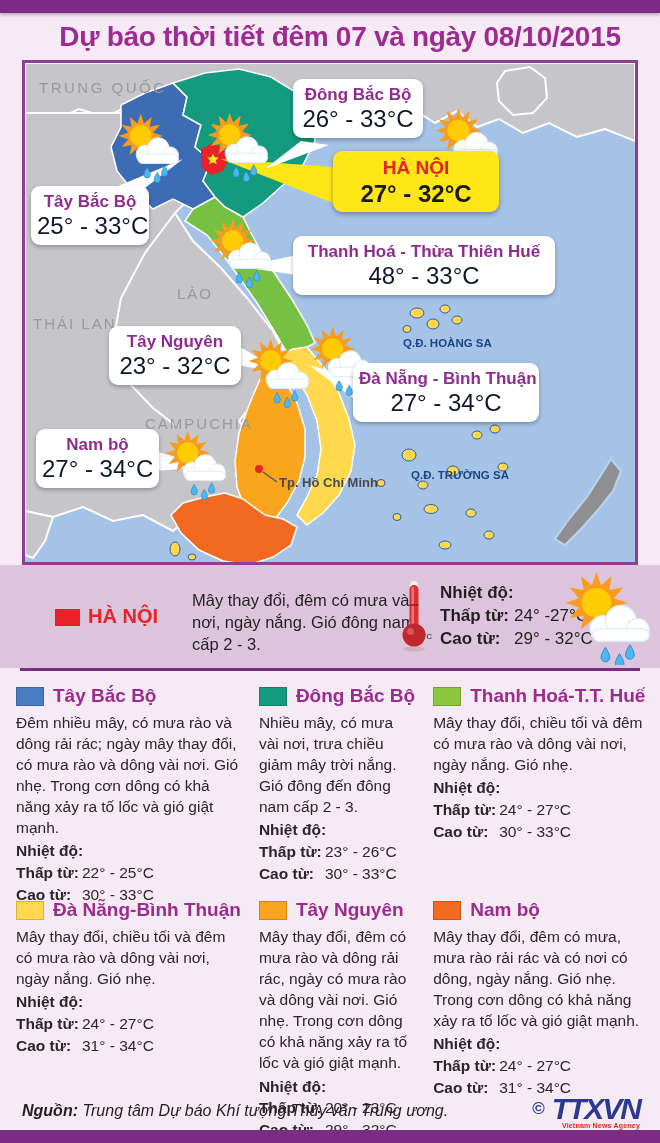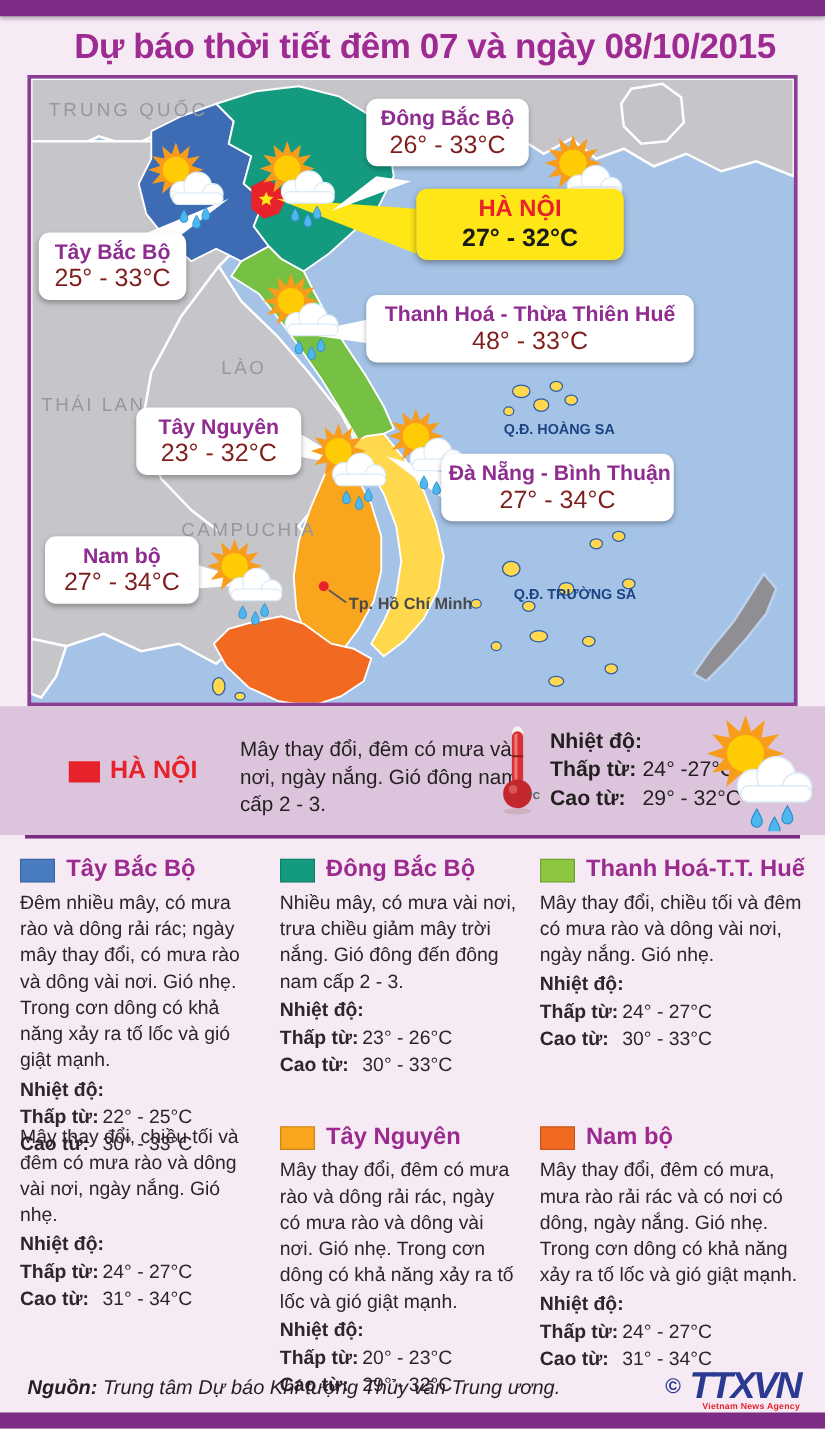--- a/index.html
+++ b/index.html
@@ -20,24 +20,24 @@
   .map{
     position:absolute;top:60px;left:22px;width:616px;height:505px;
     border:3px solid #8d3d93;background:#a5c3e7;box-sizing:border-box;
   }
   .map svg.mapsvg{position:absolute;left:0;top:0;}
   .co{
     position:absolute;background:#fff;border-radius:9px;text-align:center;
     padding:5px 6px;box-sizing:border-box;box-shadow:0 2px 4px rgba(0,0,0,.28);
   }
   .co-name{font-weight:bold;font-size:17px;color:#8e2c90;line-height:1.25;white-space:nowrap;}
-  .co-temp{font-size:20px;color:#7f1d1d;line-height:1.15;white-space:nowrap;}
+  .co-temp{font-size:24px;color:#0f172a;line-height:1.15;white-space:nowrap;}
   .co.hn{background:#ffe616;box-shadow:0 2px 5px rgba(0,0,0,.35);}
   .co.hn .co-name{color:#e8222a;font-size:19px;}
-  .co.hn .co-temp{font-weight:bold;font-size:20px;color:#1a1a1a;text-align:center;}
+  .co.hn .co-temp{font-weight:bold;font-size:24px;color:#1a1a1a;text-align:center;}
   .hanoi{
     position:absolute;top:565px;left:0;width:660px;height:103px;
     background:#dcc5dc;
   }
   .hn-chip{position:absolute;left:55px;top:44px;width:25px;height:17px;background:#e8222a;}
   .hn-label{position:absolute;left:88px;top:40px;font-size:20px;font-weight:bold;color:#e8222a;}
   .hn-desc{position:absolute;left:192px;top:25px;width:245px;font-size:16.5px;line-height:1.32;color:#231f20;}
   .hn-thermo{position:absolute;left:398px;top:14px;}
   .hn-temps{position:absolute;left:440px;top:17px;font-size:17px;color:#231f20;line-height:1.35;}
   .hn-temps .h{font-weight:bold;}
@@ -271,20 +271,24 @@
       </div>
       <div class="card-desc">Mây thay đổi, chiều tối và đêm có mưa rào và dông vài nơi, ngày nắng. Gió nhẹ.</div>
       <div class="card-temps">
         <div class="h">Nhiệt độ:</div>
         <div><span class="lbl">Thấp từ:</span><span>24° - 27°C</span></div>
         <div><span class="lbl">Cao từ:</span><span>30° - 33°C</span></div>
       </div>
     </div>
 
     <div class="card">
+      <div class="card-head">
+        <div class="swatch" style="background: rgb(255, 216, 77);"></div>
+        <div class="card-name">Đà Nẵng-Bình Thuận</div>
+      </div>
       <div class="card-desc">Mây thay đổi, chiều tối và đêm có mưa rào và dông vài nơi, ngày nắng. Gió nhẹ.</div>
       <div class="card-temps">
         <div class="h">Nhiệt độ:</div>
         <div><span class="lbl">Thấp từ:</span><span>24° - 27°C</span></div>
         <div><span class="lbl">Cao từ:</span><span>31° - 34°C</span></div>
       </div>
     </div>
 
     <div class="card">
       <div class="card-head">

